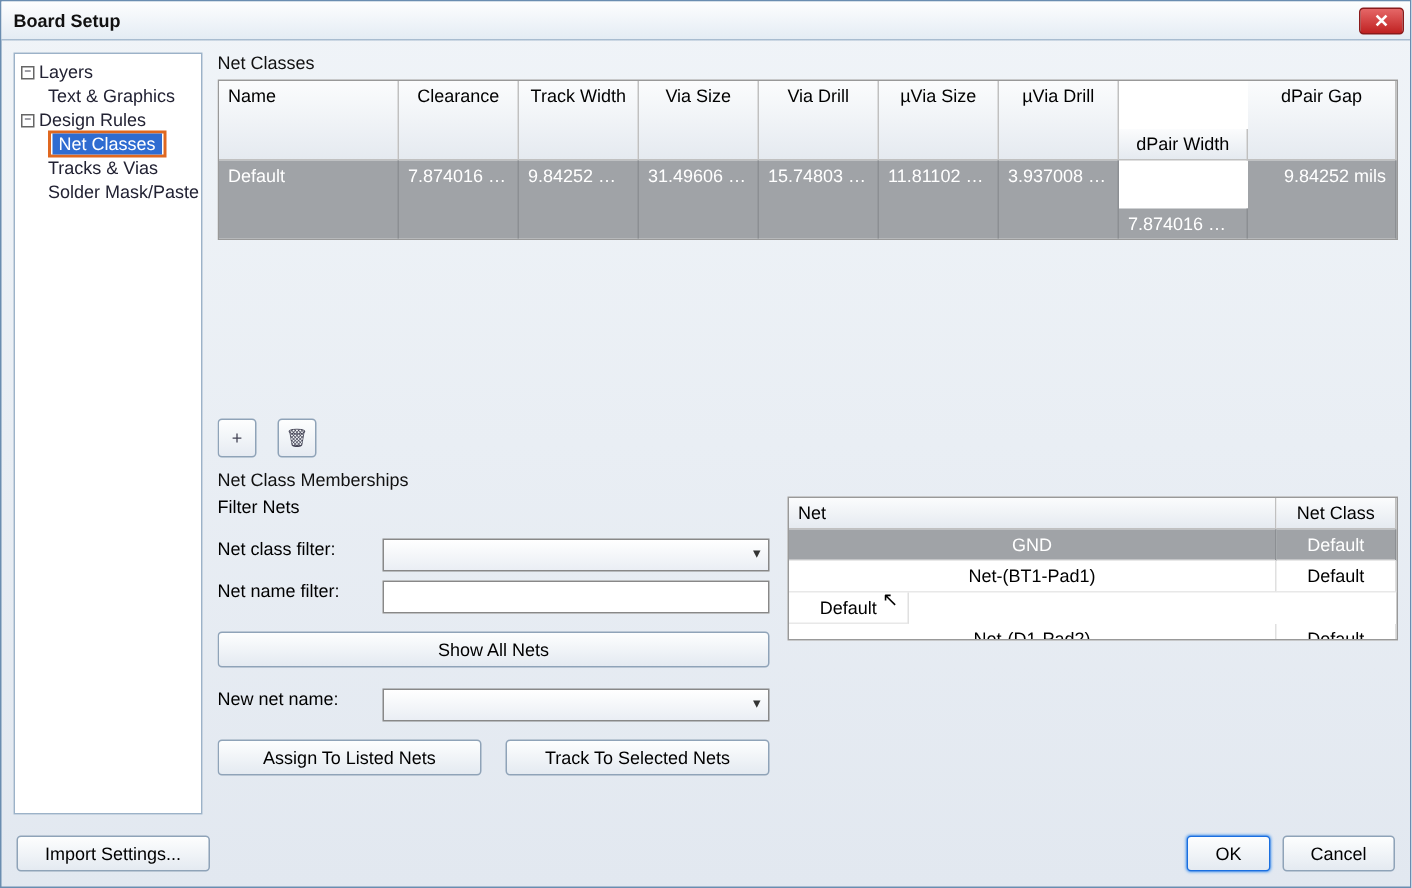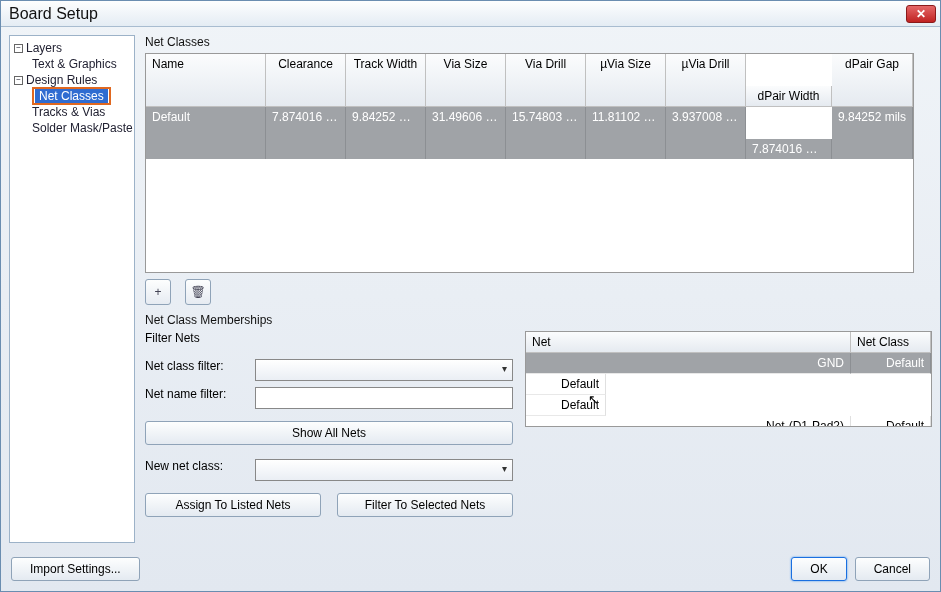--- a/index.html
+++ b/index.html
@@ -1,19 +1,19 @@
 <!DOCTYPE html>
 <html><head>
 <meta charset="utf-8">
 <style>
 * { box-sizing: border-box; margin: 0; padding: 0; font-family: "Segoe UI", Tahoma, sans-serif; font-size: 12px; }
 body { width: 941px; height: 592px; background: #e8edf3; overflow: hidden; }
 .dialog { width: 941px; height: 592px; background: linear-gradient(#f0f4f8, #e2e8f0); border: 1px solid #6a8db0; display: flex; flex-direction: column; }
 .titlebar { height: 26px; background: linear-gradient(#fdfefe, #e4ecf4); display: flex; align-items: center; padding: 0 4px 0 8px; border-bottom: 1px solid #a8bcd0; }
-.titlebar .title { font-size: 16px; color: #111; }
+.titlebar .title { font-size: 12px; color: #111; font-weight: bold; }
 .titlebar .spacer { flex: 1; }
 .close-btn { width: 30px; height: 18px; background: linear-gradient(#e56767,#c02222); border: 1px solid #8a1a1a; border-radius: 3px; color: #fff; font-weight: bold; display: flex; align-items: center; justify-content: center; font-size: 11px; cursor: pointer; }
 .body { flex: 1; display: flex; padding: 8px; gap: 10px; overflow: hidden; }
 .tree { width: 126px; background: #fff; border: 1px solid #9cb2c8; padding: 4px 0 4px 4px; }
 .tree-row { display: flex; align-items: center; height: 16px; color: #223; cursor: pointer; white-space: nowrap; }
 .tree-toggle { width: 9px; height: 9px; border: 1px solid #666; margin-right: 3px; display: flex; align-items: center; justify-content: center; font-size: 8px; line-height: 1; }
 .tree-indent1 { padding-left: 18px; }
 .tree-indent2 { padding-left: 18px; }
 .tree-sel-wrap { border: 2px solid #e06820; display: inline-block; padding: 0 1px; }
 .tree-sel { background: #2f6cd1; color: #fff; padding: 0 4px; }
@@ -23,39 +23,39 @@
 .table-row { display: flex; }
 .th, .td { border-right: 1px solid #c0c0c0; padding: 3px 6px; overflow: hidden; text-overflow: ellipsis; white-space: nowrap; }
 .th { background: linear-gradient(#fbfcfd,#e5eaf0); border-bottom: 1px solid #c0c0c0; font-weight: 400; text-align: center; }
 .th:first-child { text-align: left; }
 .td { border-right: 1px solid #e0e0e0; text-align: right; }
 .td:first-child { text-align: left; }
 .row-sel .td { background: #a0a3a7; color: #fff; border-right-color: #8c8f93; }
 .classes-table .c0 { width: 120px; } .classes-table .c1 { width: 80px; } .classes-table .c2 { width: 80px; }
 .classes-table .c3 { width: 80px; } .classes-table .c4 { width: 80px; } .classes-table .c5 { width: 80px; }
 .classes-table .c6 { width: 80px; } .classes-table .c7 { width: 86px; margin-top: 32px; } .classes-table .c8 { flex:1; }
-.classes-container { height: 220px; display: flex; }
+.classes-container { height: 220px; display: flex; flex-direction: column; }
 .classes-body { flex: 1; overflow: hidden; }
 .icon-row { display: flex; gap: 14px; margin: 6px 0 8px 0; }
 .icon-btn { width: 26px; height: 26px; background: linear-gradient(#fdfefe,#e6ebf2); border: 1px solid #8fa3b8; border-radius: 3px; display: flex; align-items: center; justify-content: center; font-size: 14px; color: #445; cursor: pointer; }
 .membership { display: flex; gap: 12px; }
 .mem-left { width: 368px; display: flex; flex-direction: column; }
 .mem-right { flex: 1; }
 .filter-row { display: flex; margin-bottom: 6px; min-height: 22px; }
 .filter-label { width: 110px; }
 .combo, .input { flex: 1; height: 22px; border: 1px solid #888; background: linear-gradient(#fff,#eaeef4); padding: 0 20px 0 4px; position: relative; }
 .combo::after { content:"▾"; position: absolute; right: 5px; top: 3px; font-size: 10px; color: #333; }
 .input { background: #fff; }
 .btn-row { display: flex; gap: 16px; margin: 6px 0 14px 0; justify-content: center; }
 .btn { height: 24px; flex: 1; background: linear-gradient(#fdfefe,#e4eaf1); border: 1px solid #8fa3b8; border-radius: 3px; cursor: pointer; display: flex; align-items: center; justify-content: center; }
 .assign-label { margin-bottom: 6px; }
 .nets-table { border: 1px solid #999; background: #fff; height: 96px; overflow: hidden; }
 .nets-table .n0 { flex: 1; } .nets-table .n1 { width: 80px; text-align: left; }
-.nets-table .th.n1 { text-align: left; }
-.nets-table .td { text-align: right; border-bottom: 1px solid #e8e8e8; }
+.nets-table .th.n1 { text-align: center; }
+.nets-table .td { text-align: center; border-bottom: 1px solid #e8e8e8; }
 .footer { padding: 6px 10px 10px 10px; display: flex; gap: 8px; align-items: center; }
 .footer .spacer { flex: 1; }
 .footer-btn { height: 24px; padding: 0 18px; background: linear-gradient(#fdfefe,#e4eaf1); border: 1px solid #8fa3b8; border-radius: 3px; cursor: pointer; display:flex; align-items:center; justify-content:center; }
 .ok-btn { border: 1px solid #1a6fe0; box-shadow: 0 0 2px #3a90f0; }
 .cursor { position: absolute; left: 588px; top: 392px; font-size: 13px; color: #000; pointer-events: none; }
 </style>
 </head>
 <body>
 
 <div class="dialog">
@@ -144,44 +144,45 @@
           <div class="filter-row">
             <span class="filter-label">Net name filter:</span>
             <div class="input"></div>
           </div>
           <div class="btn-row">
             <div class="btn">
                 <span>Show All Nets</span>
               </div>
           </div>
           <div class="filter-row">
-            <span class="filter-label">New net class:</span>
+            <span class="filter-label">New net name:</span>
             <div class="combo"></div>
           </div>
           <div class="btn-row" style="margin-bottom:16px">
             <div class="btn">
                 <span>Assign To Listed Nets</span>
               </div>
             <div class="btn">
-                <span>Filter To Selected Nets</span>
+                <span>Track To Selected Nets</span>
               </div>
           </div>
         </div>
 
         <div class="mem-right">
           <div class="nets-table">
             <div class="table-row">
               <div class="th n0">Net</div>
               <div class="th n1">Net Class</div>
             </div>
             <div class="table-row row-sel">
               <div class="td n0">GND</div>
               <div class="td n1">Default</div>
             </div>
             <div class="table-row">
+              <div class="td n0">Net-(BT1-Pad1)</div>
               <div class="td n1">Default</div>
             </div>
             <div class="table-row">
               <div class="td n1">Default</div>
             </div>
             <div class="table-row">
               <div class="td n0">Net-(D1-Pad2)</div>
               <div class="td n1">Default</div>
             </div>
           </div>

